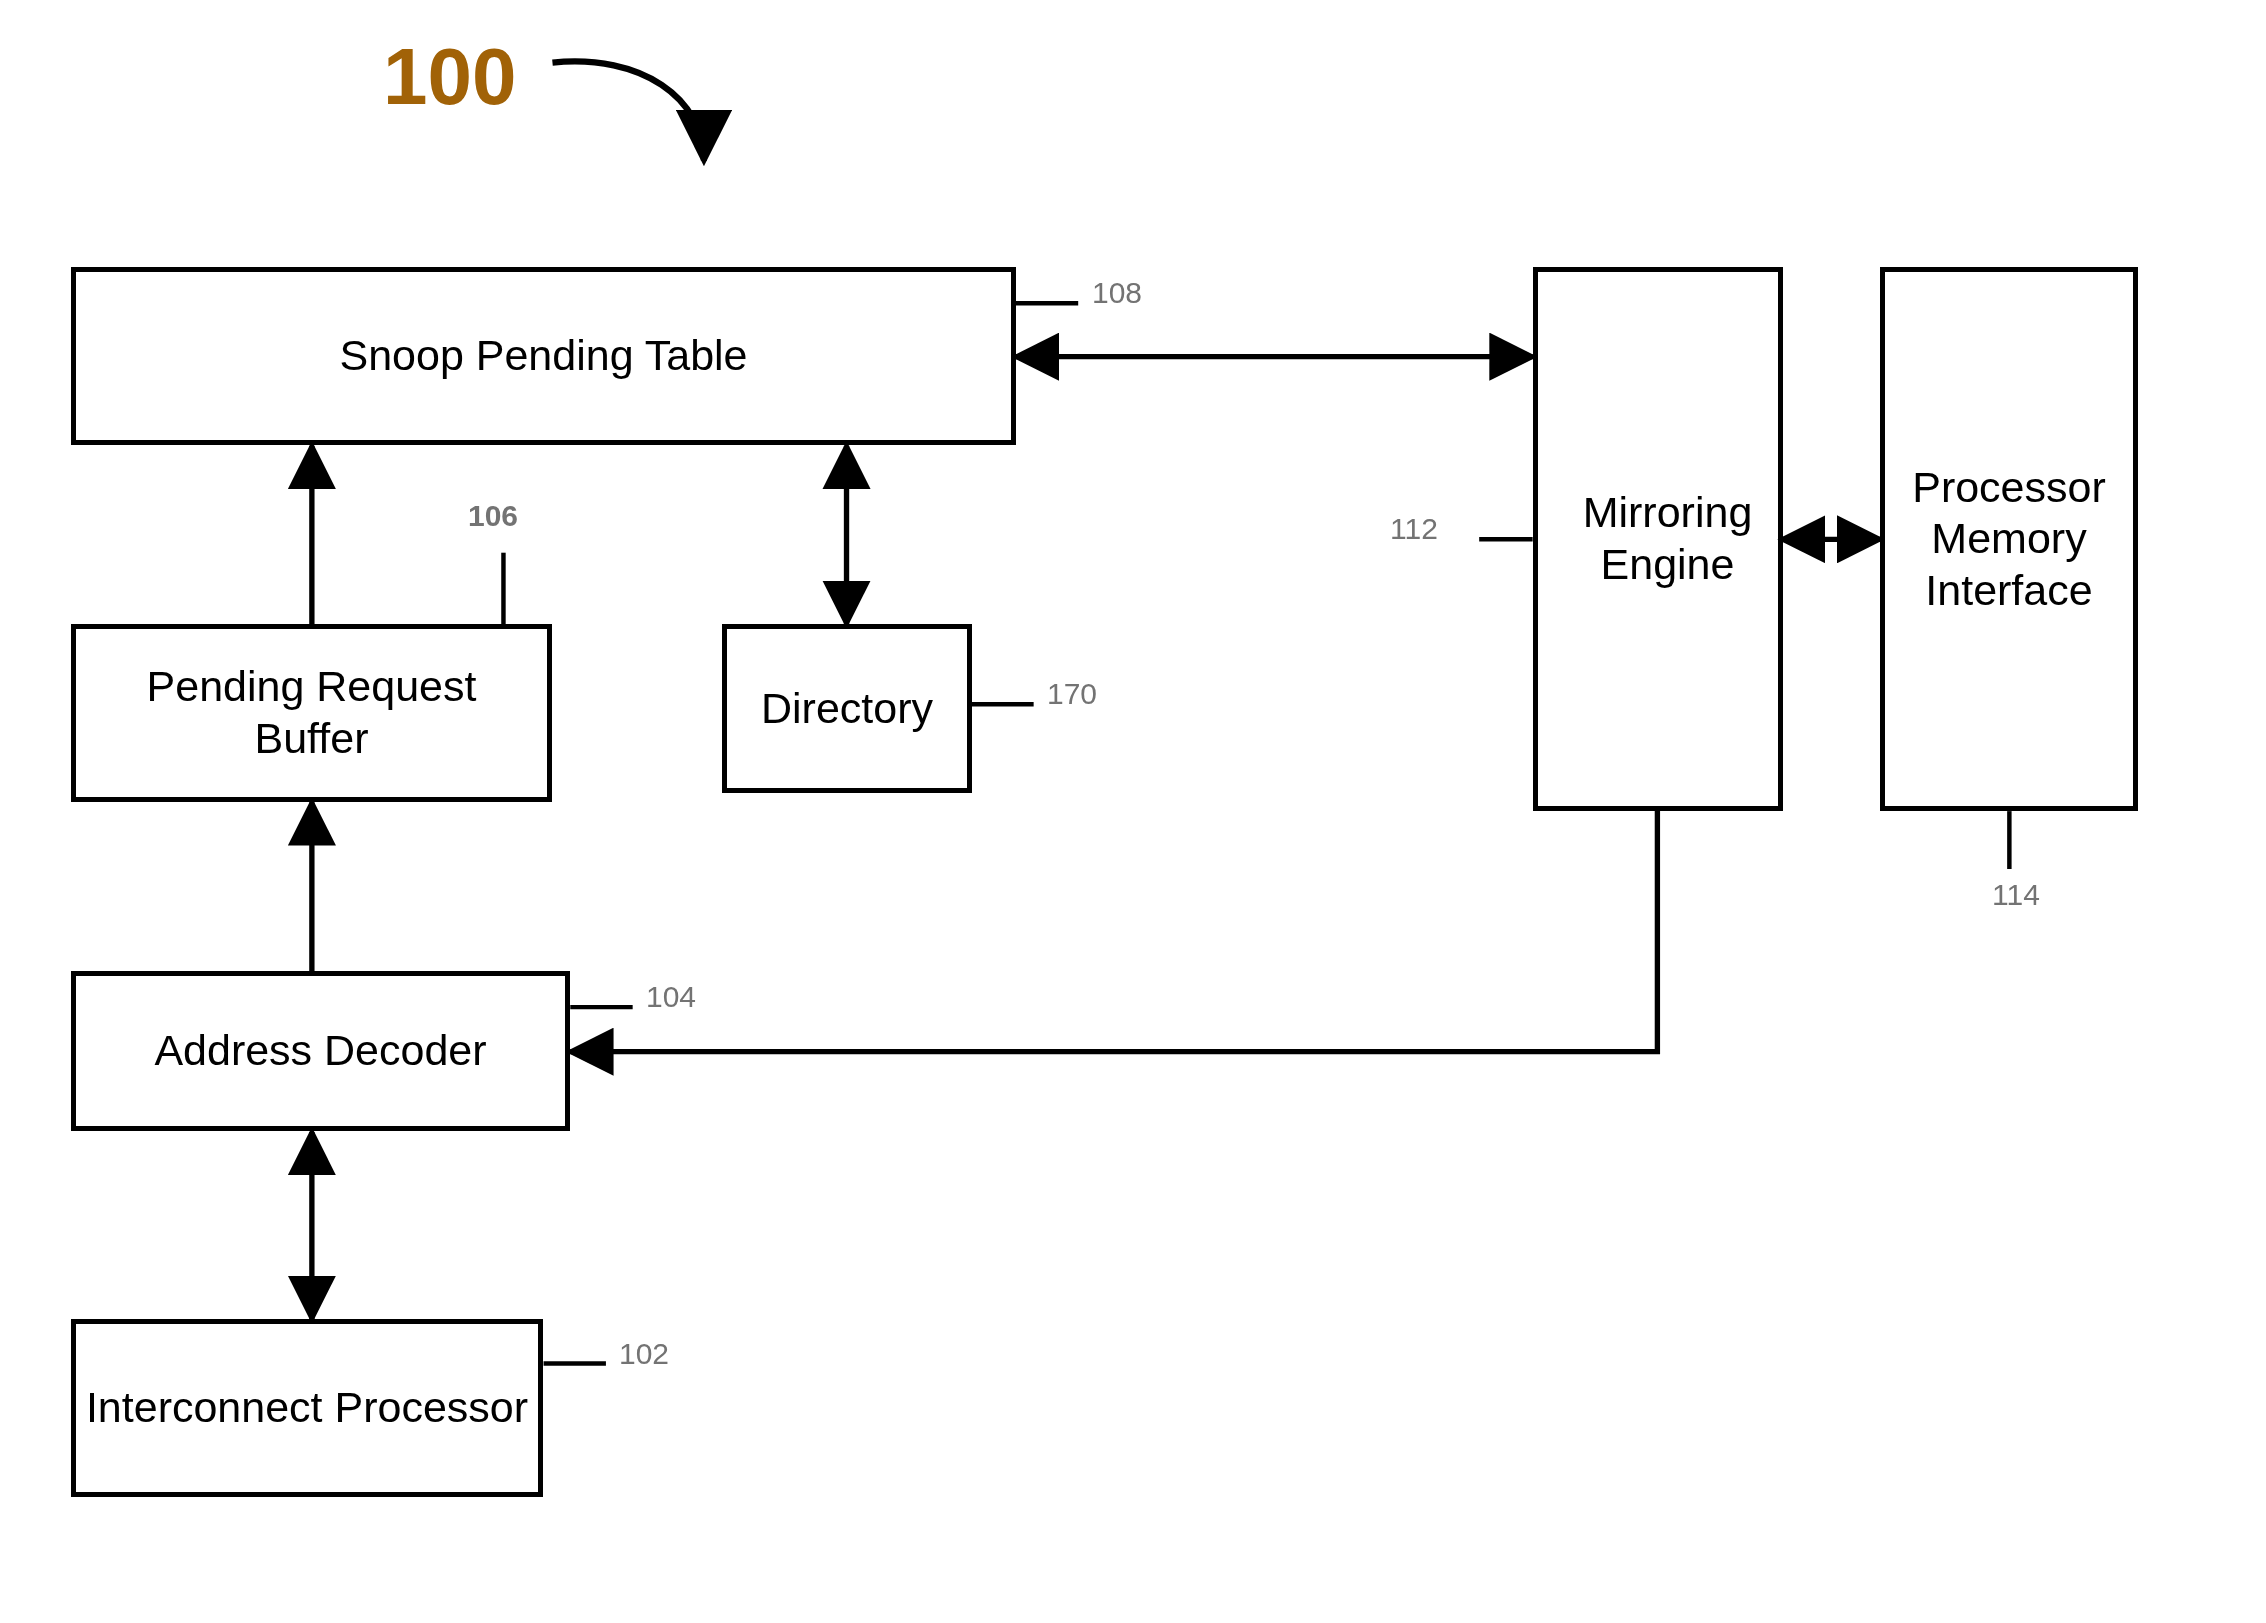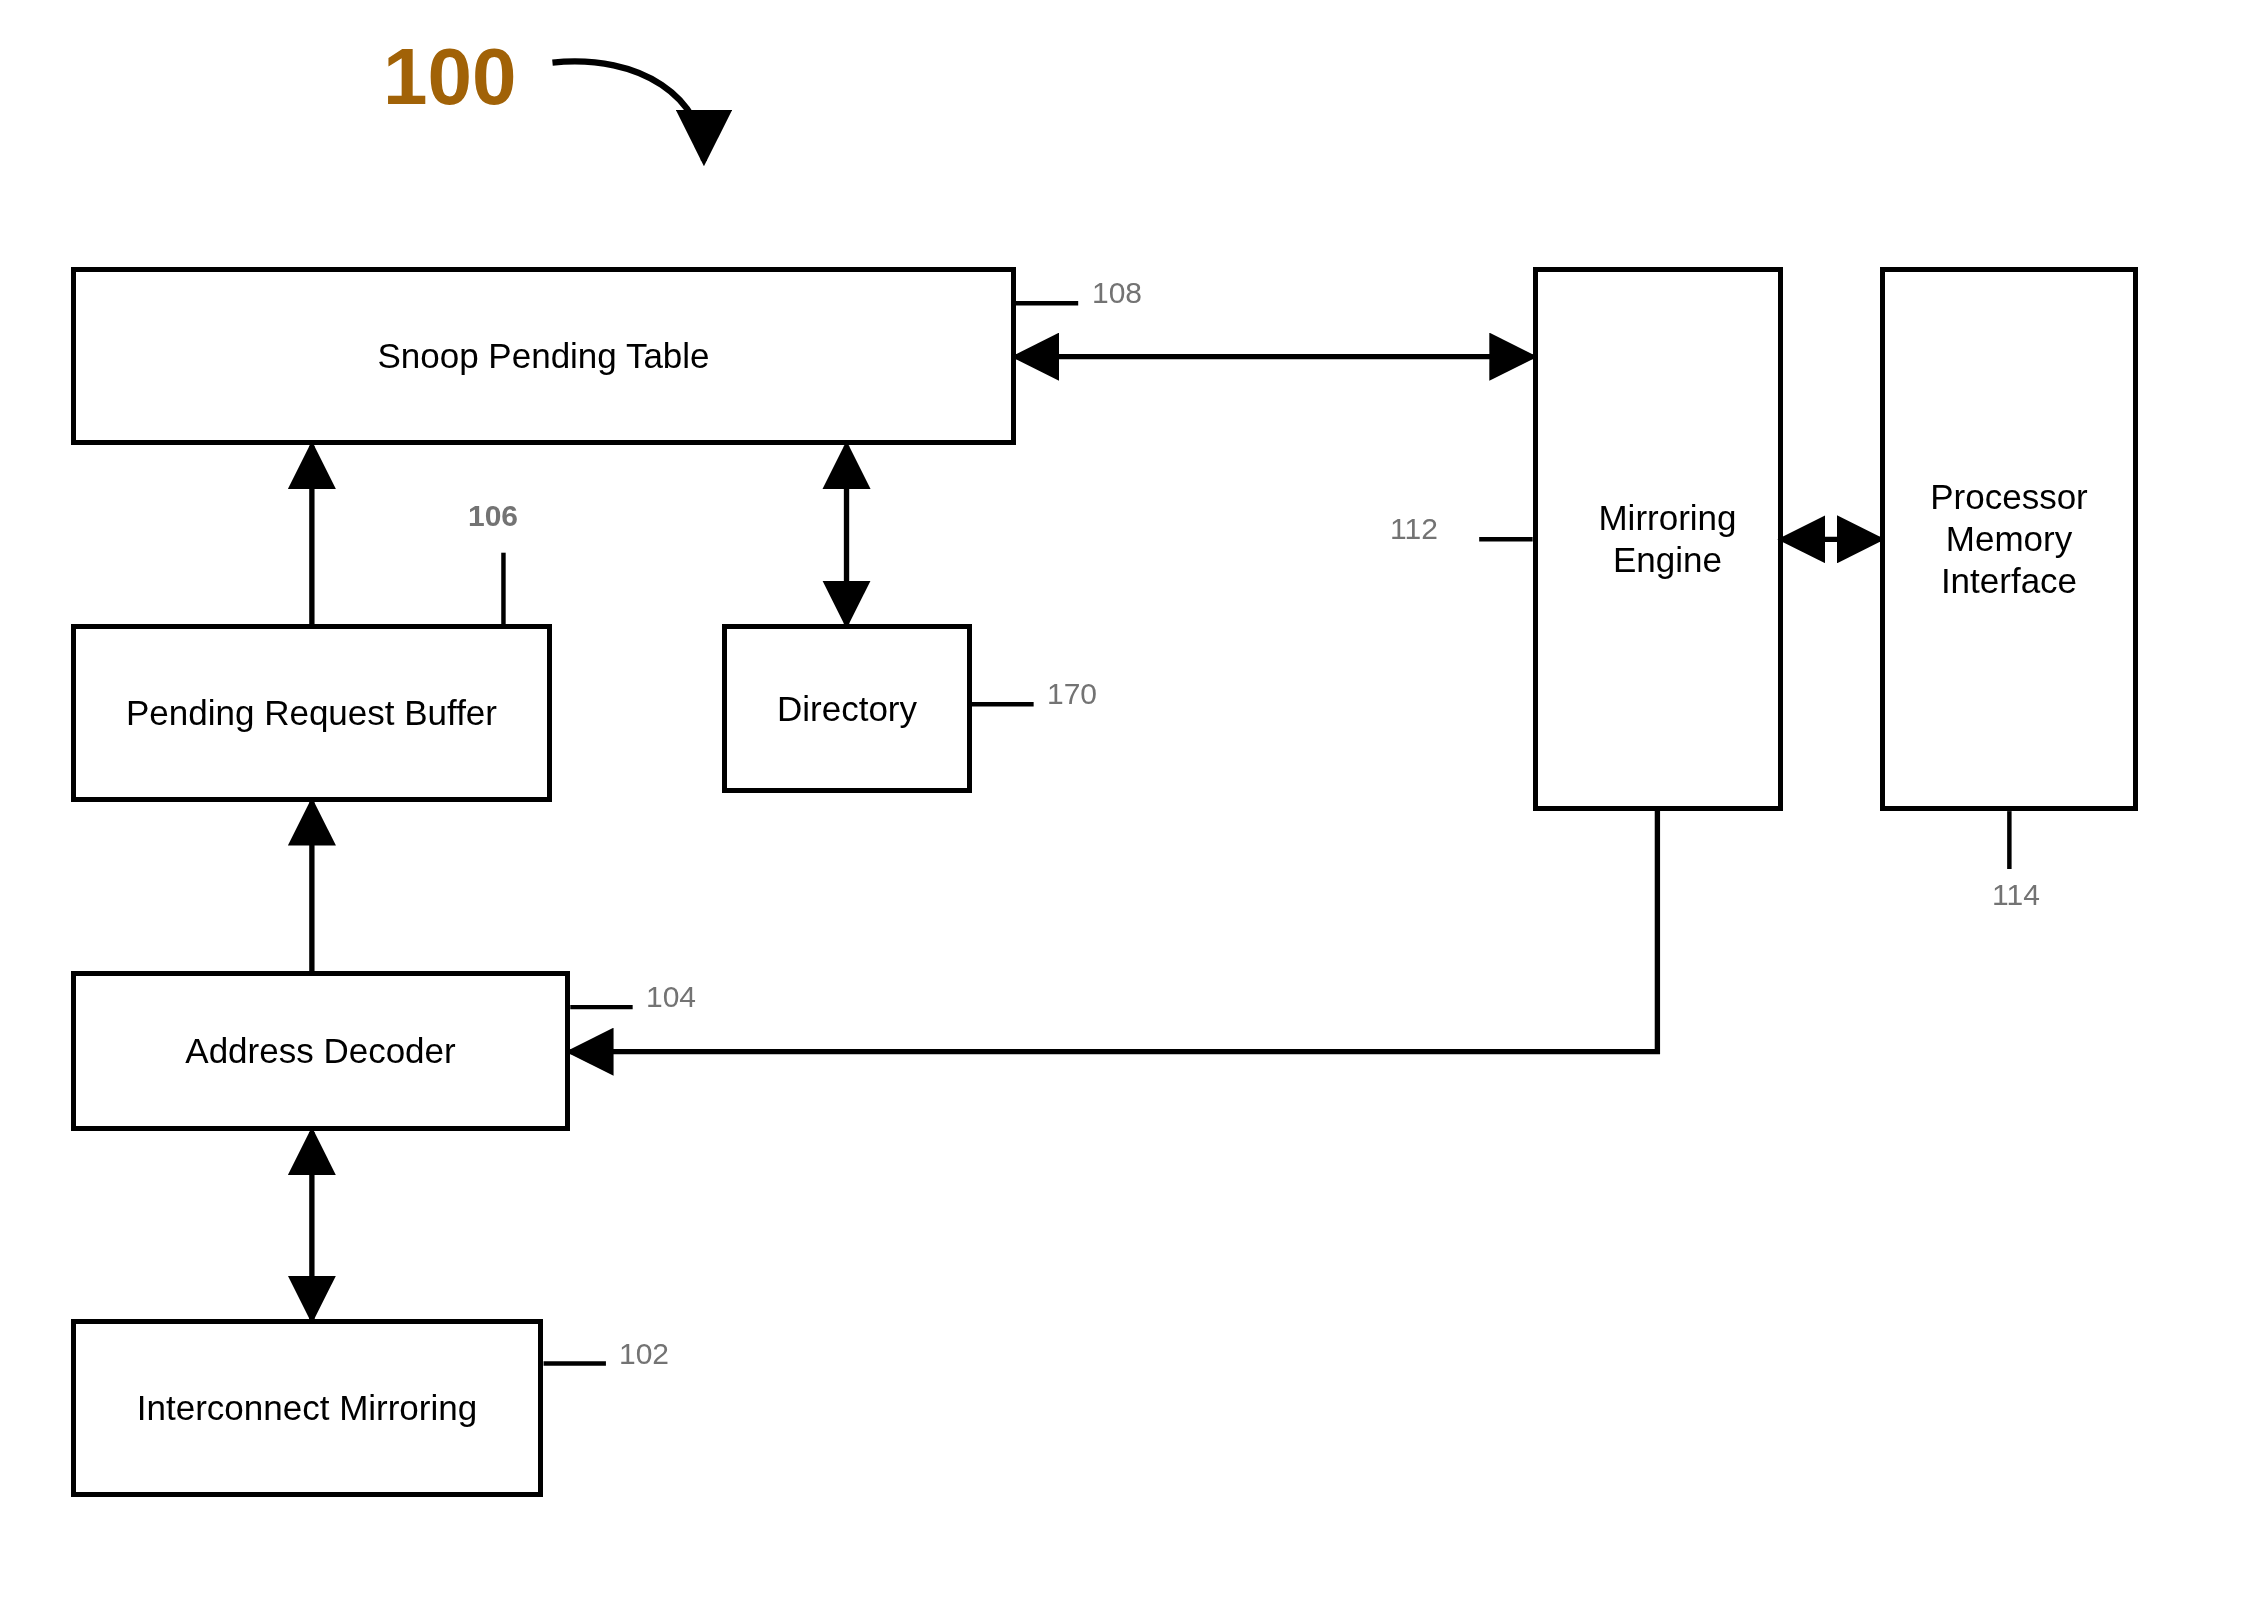--- a/index.html
+++ b/index.html
@@ -14,21 +14,21 @@
     height: 1624px;
   }
   .box {
     position: absolute;
     border: 5.3px solid #000;
     background: #fff;
     display: flex;
     align-items: center;
     justify-content: center;
     text-align: center;
-    font-size: 35px;
+    font-size: 43px;
     line-height: 1.2;
     box-sizing: border-box;
     padding: 9px;
   }
   .label {
     position: absolute;
     font-size: 30px;
     color: #737373;
     white-space: nowrap;
   }
@@ -69,21 +69,21 @@
 
   <div class="box" style="left:722px; top:624px; width:250px; height:169px;">
     <span>Directory</span>
   </div>
 
   <div class="box" style="left:71px; top:971px; width:499px; height:160px;">
     <span>Address Decoder</span>
   </div>
 
   <div class="box" style="left:71px; top:1319px; width:472px; height:178px;">
-    <span>Interconnect Mirroring</span>
+    <span>Interconnect Processor</span>
   </div>
 
   <div class="box" style="left:1533px; top:267px; width:250px; height:544px;padding-left:28px;">
     <span>Mirroring Engine</span>
   </div>
 
   <div class="box" style="left:1880px; top:267px; width:258px; height:544px;">
     <span>Processor Memory Interface</span>
   </div>
 

